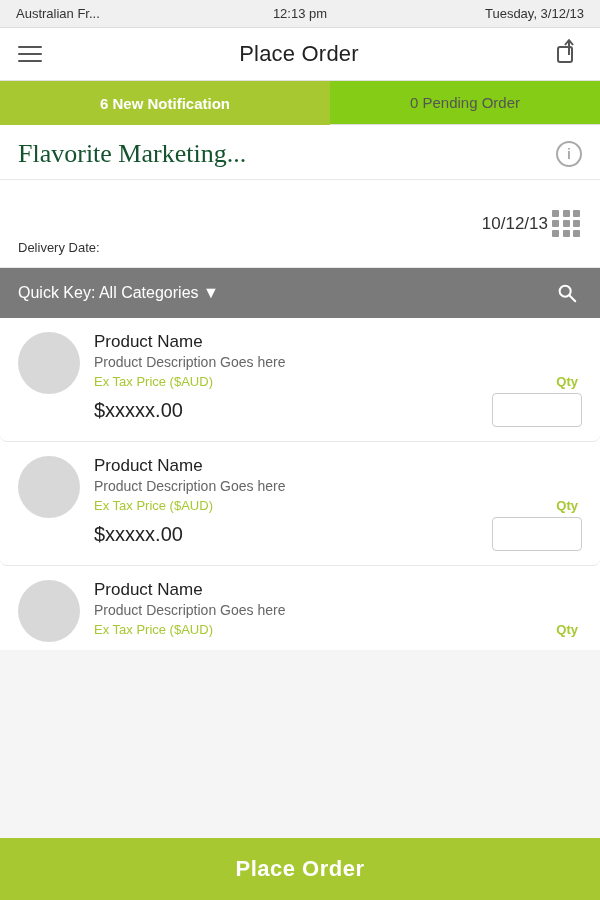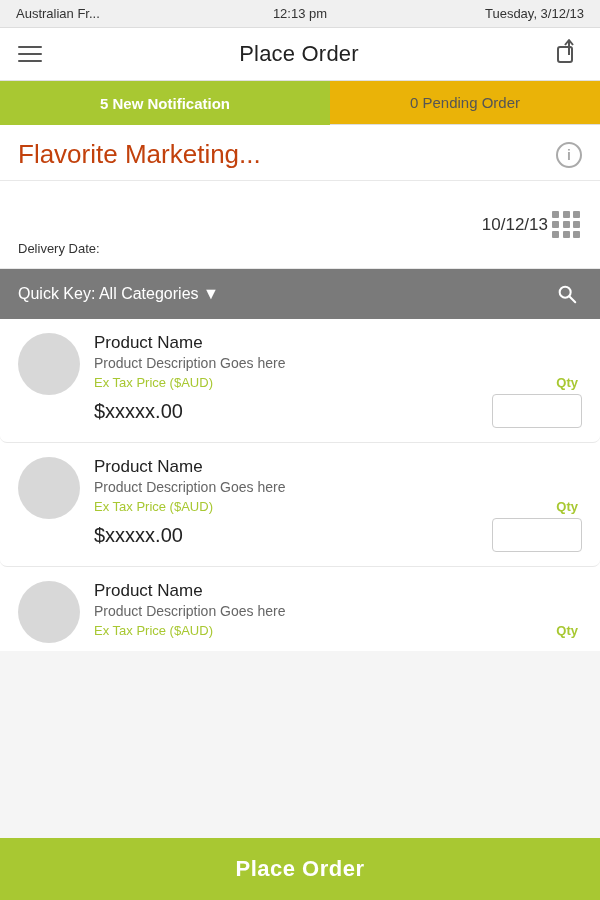--- a/index.html
+++ b/index.html
@@ -76,40 +76,41 @@
       font-weight: 600;
       cursor: pointer;
     }
     .tab-notification {
       background: #a8c832;
       color: #fff;
       flex: 0 0 55%;
       padding: 0 16px;
     }
     .tab-pending {
-      background: #eab308;
+      background: #84cc16;
       color: #555;
       flex: 1;
       border-bottom: 1px solid #ddd;
       font-weight: 400;
     }
 
     
     #company-section {
       background: #fff;
       padding: 14px 18px 10px 18px;
       border-bottom: 1px solid #e8e8e8;
       display: flex;
       align-items: center;
       justify-content: space-between;
     }
     #company-name {
       font-size: 26px;
       font-weight: 400;
-      color: #c2410c;
+      color: #14532d;
+      font-family: Liberation Serif, serif;
     }
     .info-icon {
       width: 26px;
       height: 26px;
       border-radius: 50%;
       border: 2px solid #aaa;
       display: flex;
       align-items: center;
       justify-content: center;
       color: #aaa;
@@ -296,21 +297,21 @@
     <svg width="26" height="26" viewBox="0 0 26 26" fill="none" xmlns="http://www.w3.org/2000/svg">
       <rect x="2" y="9" width="14" height="15" rx="2" stroke="#555" stroke-width="2" fill="none"></rect>
       <line x1="13" y1="3" x2="13" y2="17" stroke="#555" stroke-width="2"></line>
       <polyline points="9,7 13,2 17,7" stroke="#555" stroke-width="2" fill="none" stroke-linejoin="round"></polyline>
     </svg>
   </div>
 </div>
 
 <div id="tabs">
   <div class="tab tab-notification">
-    <span>5 New Notification</span>
+    <span>6 New Notification</span>
   </div>
   <div class="tab tab-pending">
     <span>0 Pending Order</span>
   </div>
 </div>
 
 <div id="company-section">
   <span id="company-name">Flavorite Marketing...</span>
   <div class="info-icon">
     <span>i</span>

